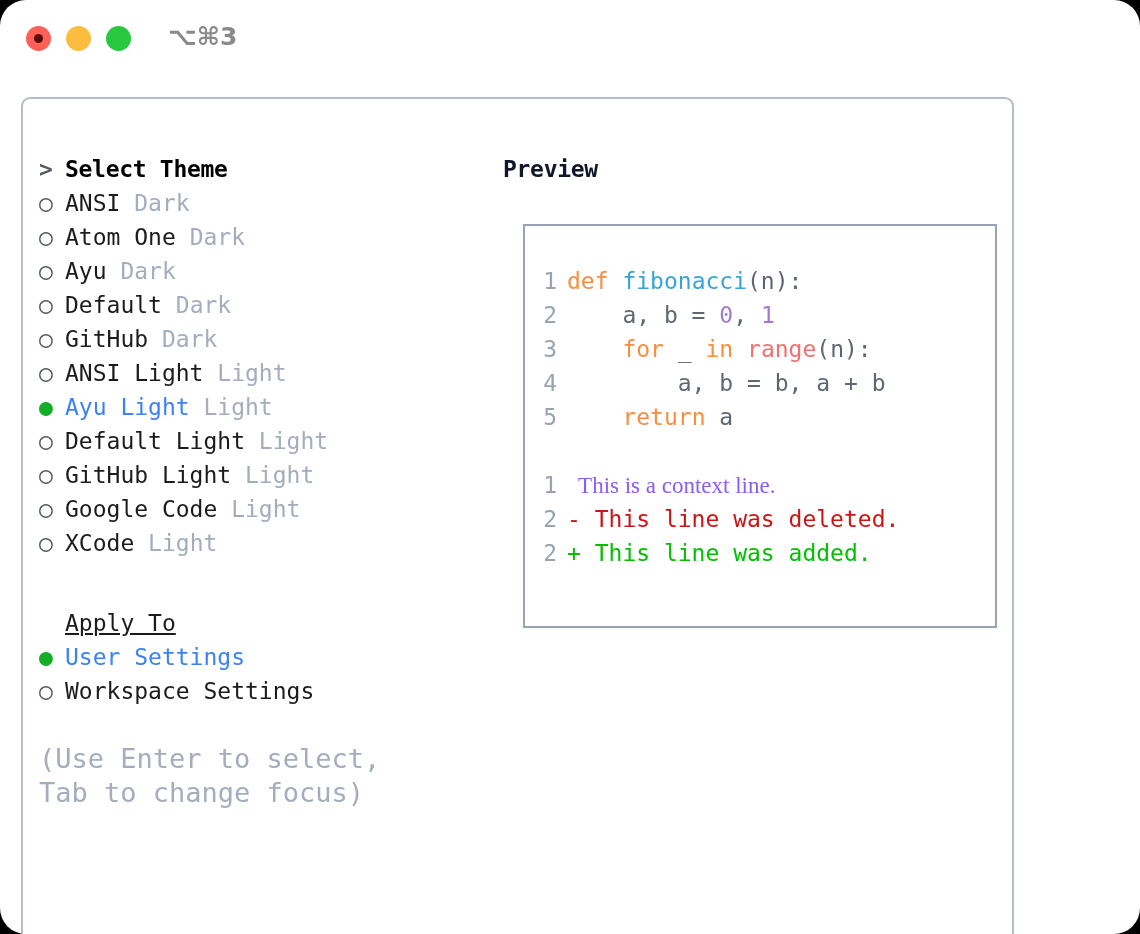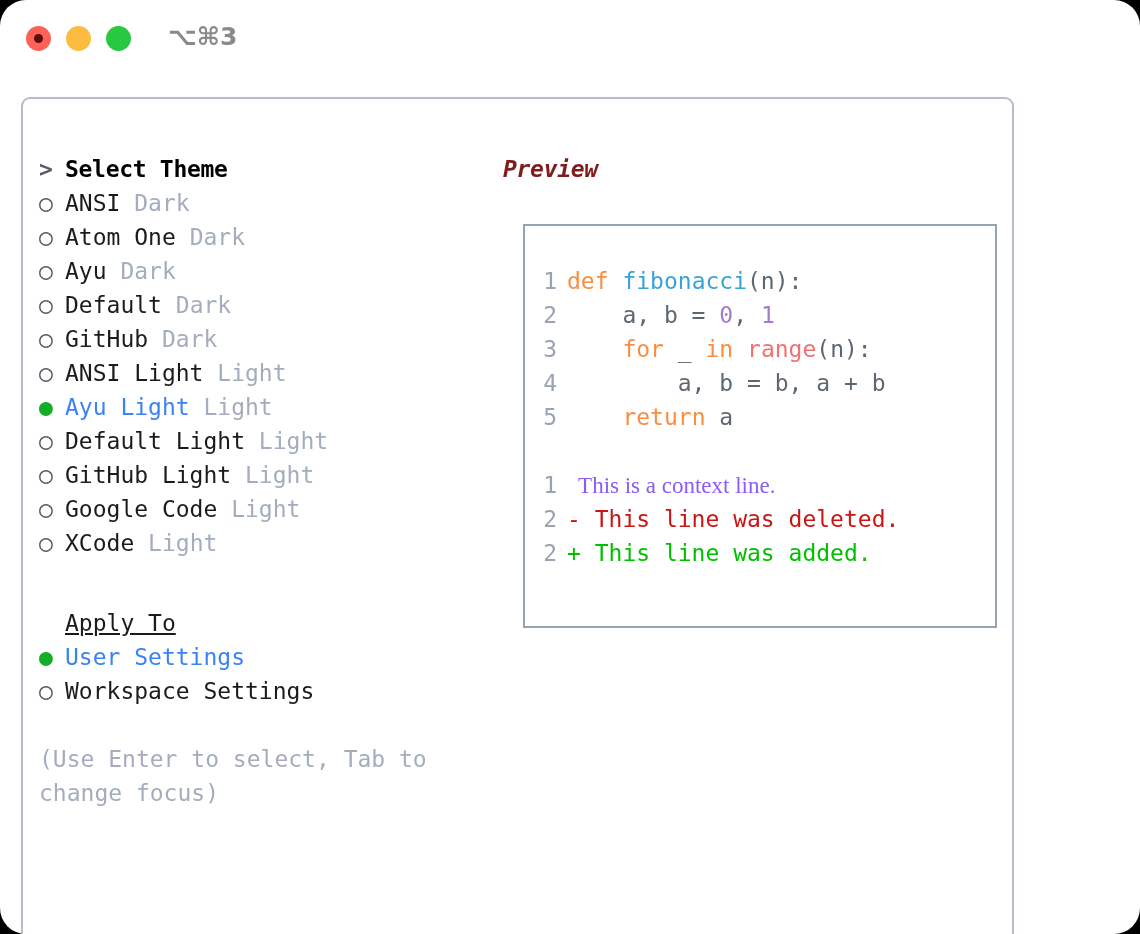--- a/index.html
+++ b/index.html
@@ -112,40 +112,39 @@
     padding-left: 26px;
     white-space: nowrap;
     text-decoration: underline;
   }
 
   .spacer-lg { height: 46px; }
   .spacer-md { height: 34px; }
 
   .hint {
     margin-top: 0px;
-    font-size: 23px;
+    font-size: 27px;
     line-height: 34px;
     color: #a3adbd;
     width: 405px;
   }
 
   
   .right-col {
     position: absolute;
     left: 480px;
     top: 53px;
     width: 495px;
   }
   .preview-title {
     font-size: 23px;
     line-height: 34px;
     font-weight: bold;
-    color: #7f1d1d;
+    color: #0f172a;
     letter-spacing: -0.3px;
-    font-style: italic;
   }
   .preview-box {
     margin-top: 38px;
     margin-left: 20px;
     width: 474px;
     height: 404px;
     border: 2px solid #97a3b5;
     box-sizing: border-box;
     background: #ffffff;
     padding-top: 38px;

